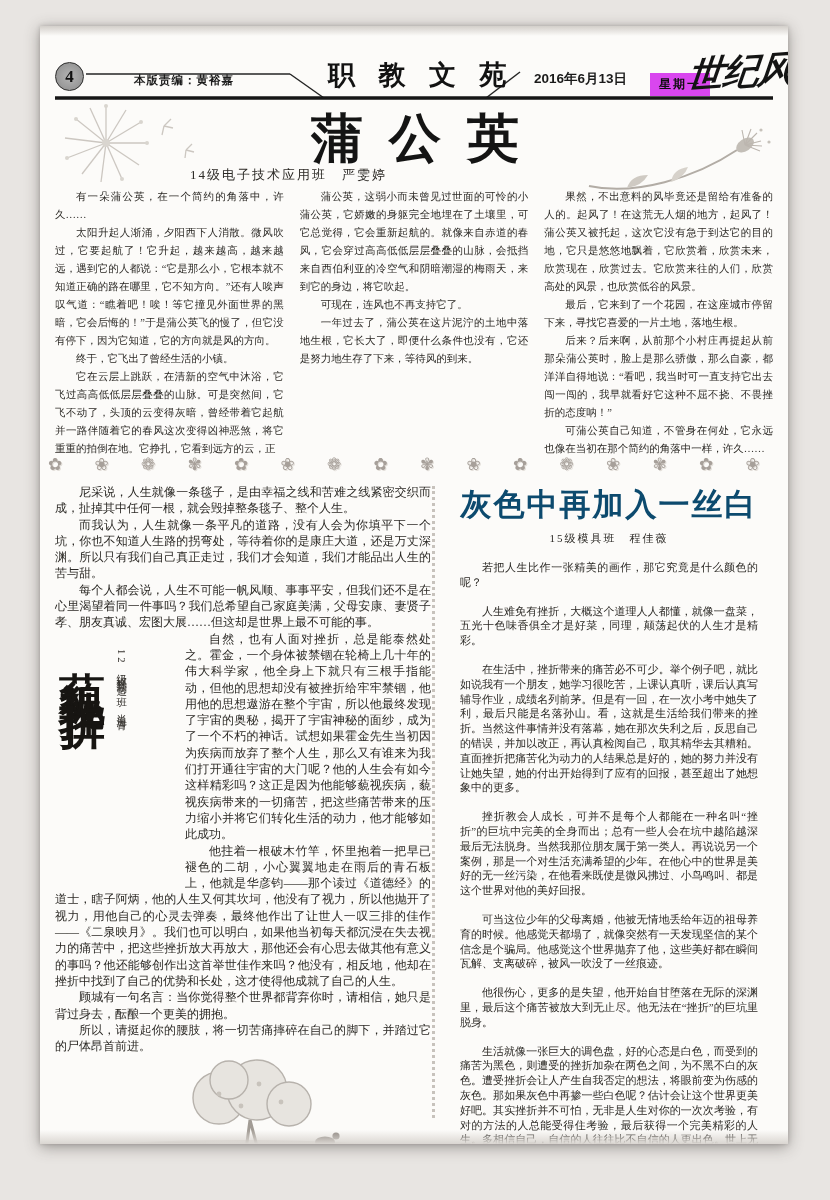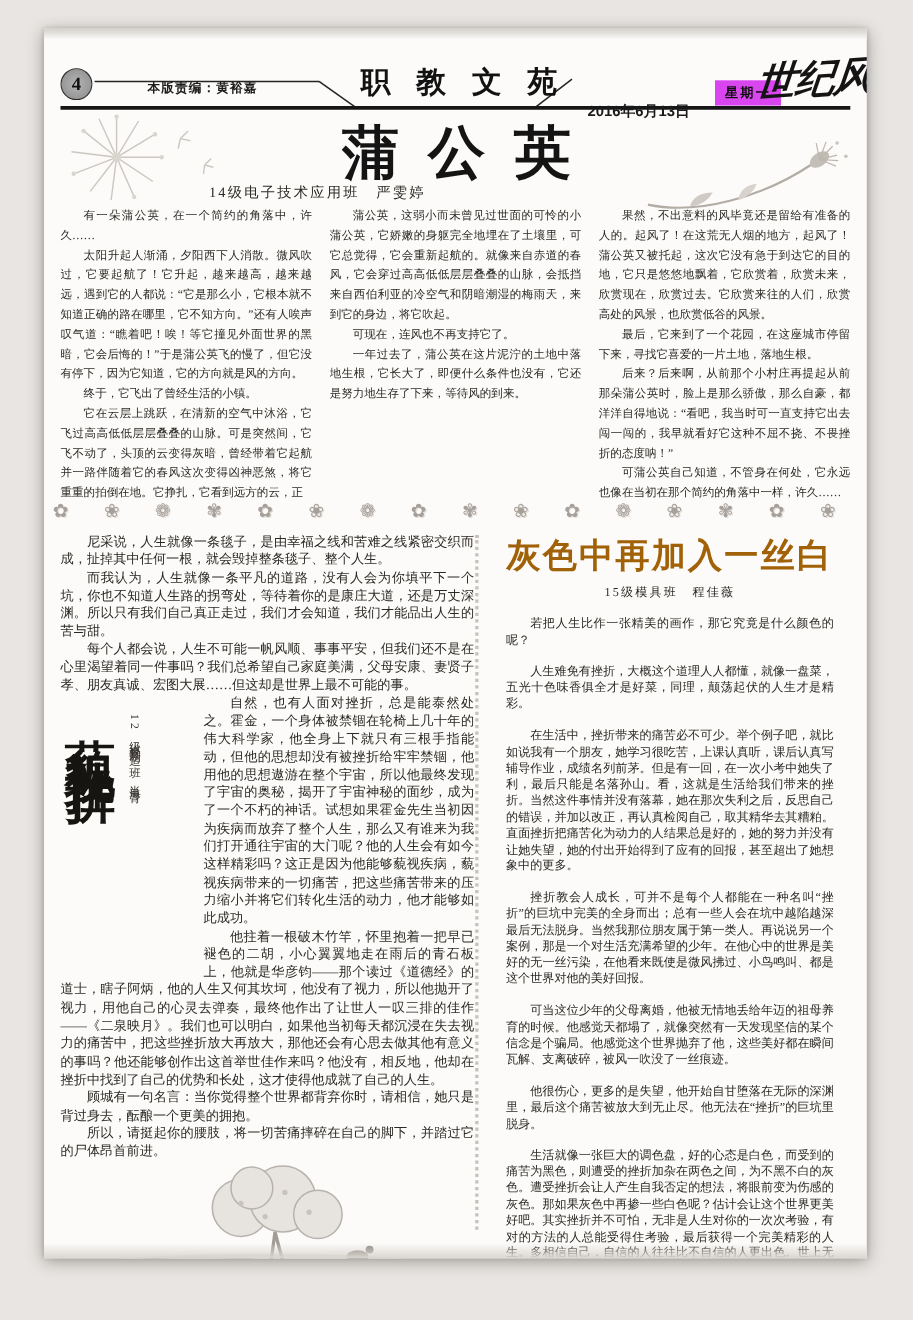--- a/index.html
+++ b/index.html
@@ -26,21 +26,21 @@
   .h-circle{position:absolute;left:15px;top:36px;width:27px;height:27px;border-radius:50%;
     background:radial-gradient(#b5b5b5,#8a8a8a);border:1.5px solid #2c2c2c;
     display:flex;align-items:center;justify-content:center;
     font:bold 17px "Liberation Serif",serif;color:#111;}
   .h-editor{position:absolute;left:94px;top:47px;
     font:bold 11.5px "Liberation Sans",sans-serif;letter-spacing:1px;color:#1c1c1c;}
   .h-rules{position:absolute;left:0;top:28px;}
   .h-section{position:absolute;left:288px;top:31px;width:170px;text-align:center;
     font-family:"Liberation Sans",sans-serif;font-weight:900;font-size:27px;
     letter-spacing:8px;color:#121212;white-space:nowrap;}
-  .h-date{position:absolute;left:494px;top:66px;font-size:13.5px;font-weight:bold;color:#1a1a1a;
+  .h-date{position:absolute;left:494px;top:44px;font-size:13.5px;font-weight:bold;color:#1a1a1a;
     font-family:"Liberation Sans",sans-serif;}
   .h-week{position:absolute;left:610px;top:47px;background:#d946ef;color:#0e0e0e;
     font:bold 12px "Liberation Sans",sans-serif;padding:3px 9px;letter-spacing:2px;}
   .h-mast{position:absolute;left:648px;top:22px;width:100px;
     font:italic 900 36px "Liberation Serif",serif;color:#141414;letter-spacing:-1px;
     transform:rotate(-4deg) skewX(-10deg);white-space:nowrap;}
 
   
   .d-title{position:absolute;left:150px;top:78px;width:450px;text-align:center;
     font-family:"Liberation Sans",sans-serif;font-weight:900;font-size:52px;
@@ -71,21 +71,21 @@
   .v-block{float:left;width:118px;height:242px;margin:4px 12px 4px 0;
     display:flex;flex-direction:row;align-items:flex-start;}
   .v-title{writing-mode:vertical-rl;font-family:"Liberation Serif",serif;font-weight:900;
     font-size:46px;line-height:1.15;letter-spacing:11px;color:#171512;}
   .v-byline{writing-mode:vertical-rl;font-size:10.5px;letter-spacing:3px;color:#33302c;
     margin-left:5px;margin-top:14px;}
   .tree-wrap{margin:4px 0 0 14px;}
 
   .low-right{position:absolute;left:406px;top:458px;width:326px;color:#2b2925;}
   .g-title{font-family:"Liberation Sans",sans-serif;font-weight:900;font-size:31px;
-    letter-spacing:2px;text-align:center;color:#a16207;white-space:nowrap;}
+    letter-spacing:2px;text-align:center;color:#0c4a6e;white-space:nowrap;}
   .g-byline{text-align:center;font-size:11px;letter-spacing:2px;margin:5px 0 7px 0;color:#2c2a26;}
   .g-body{font-size:11px;line-height:14.8px;text-align:justify;word-break:break-all;}
   .g-body p{margin:14px;}
   .birds-wrap{margin:5px 0 0 10px;}
 </style>
 </head>
 <body>
 
 <div class="page">
   <div class="top-shade"></div>

